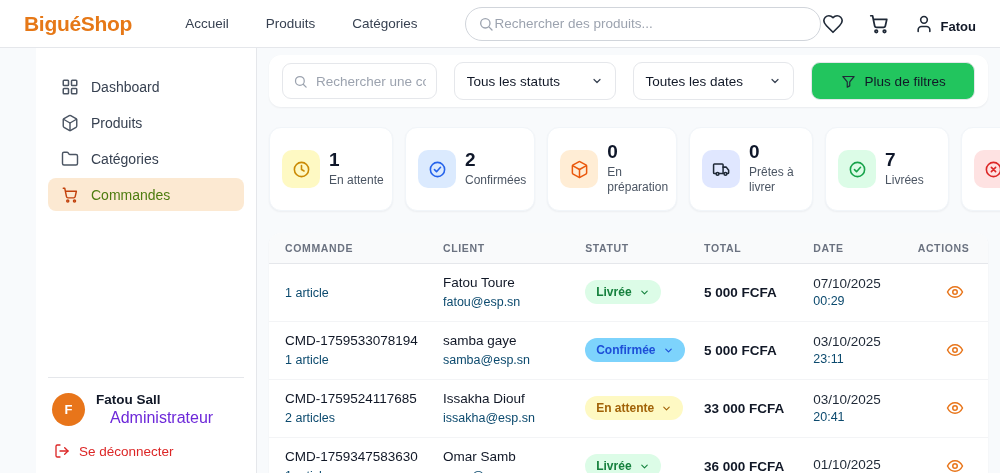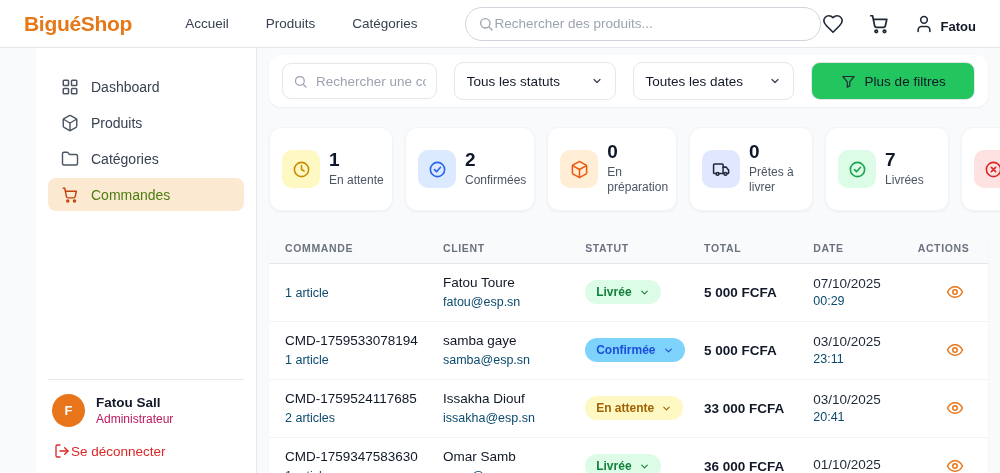--- a/index.html
+++ b/index.html
@@ -26,22 +26,22 @@
   
   .sidebar { width:221px; background:#fff; border-right:1px solid #E5E7EB; display:flex; flex-direction:column; justify-content:space-between; padding:22px 12px 14px; flex:0 0 221px; }
   .side-item { display:flex; align-items:center; gap:12px; height:33px; padding:0 13px; border-radius:8px; color:#374151; font-size:14px; margin-bottom:3px; cursor:pointer; }
   .side-item .ic { width:18px; height:18px; color:#4B5563; }
   .side-item.active { background:#FCE9D2; color:#4d7c0f; font-weight:400; }
   .side-item.active .ic { color:#C2410C; }
   .side-foot { border-top:1px solid #E5E7EB; padding:14px 4px 0; }
   .profile { display:flex; align-items:center; gap:11px; }
   .avatar { width:33px; height:33px; border-radius:50%; background:#E8751A; color:#fff; font-size:13px; font-weight:700; display:flex; align-items:center; justify-content:center; }
   .profile .pname { font-size:13.5px; font-weight:600; color:#111827; }
-  .profile .prole { font-size:12px; color:#be185d; margin-top:2px; }
-  .logout { display:flex; align-items:center; gap:1px; color:#DC2626; font-size:13.5px; margin-top:16px; padding-left:2px; cursor:pointer; }
+  .profile .prole { font-size:16px; color:#6d28d9; margin-top:2px;margin-left:14px; }
+  .logout { display:flex; align-items:center; gap:9px; color:#DC2626; font-size:13.5px; margin-top:16px; padding-left:2px; cursor:pointer; }
   .logout .ic { width:16px; height:16px; }
 
   
   .main { flex:1; min-width:0; padding:7px 12px 0; }
 
   .filter-card { background:#fff; border-radius:12px; box-shadow:0 1px 2px rgba(16,24,40,.06); padding:8px 13px; display:flex; align-items:center; gap:17px; height:52px; margin-bottom:20px; }
   .f-search { width:160px; height:36px; border:1px solid #E5E7EB; border-radius:9px; display:flex; align-items:center; gap:8px; padding:0 10px; overflow:hidden; }
   .f-search .ic { width:15px; height:15px; color:#9CA3AF; flex:0 0 15px; }
   .f-search input { border:0; outline:0; width:100%; font-size:13.5px; color:#374151; font-family:inherit; }
   .f-search input::placeholder { color:#9CA3AF; }

